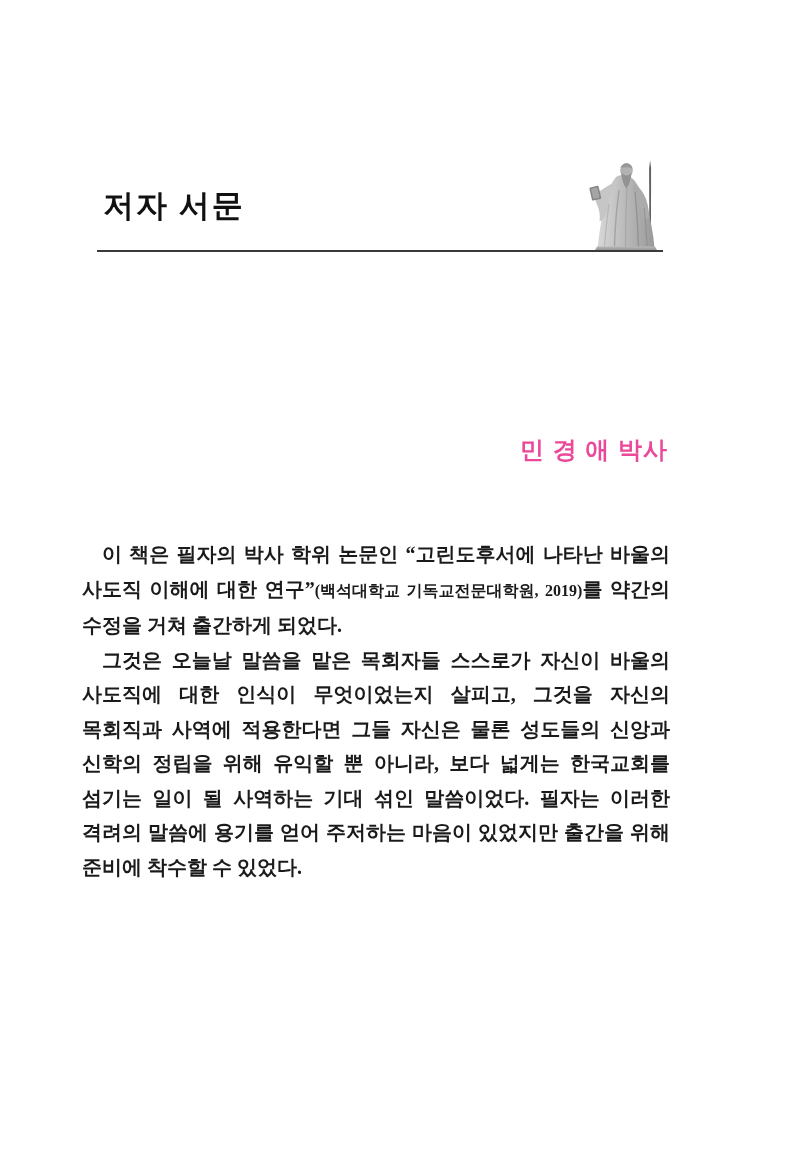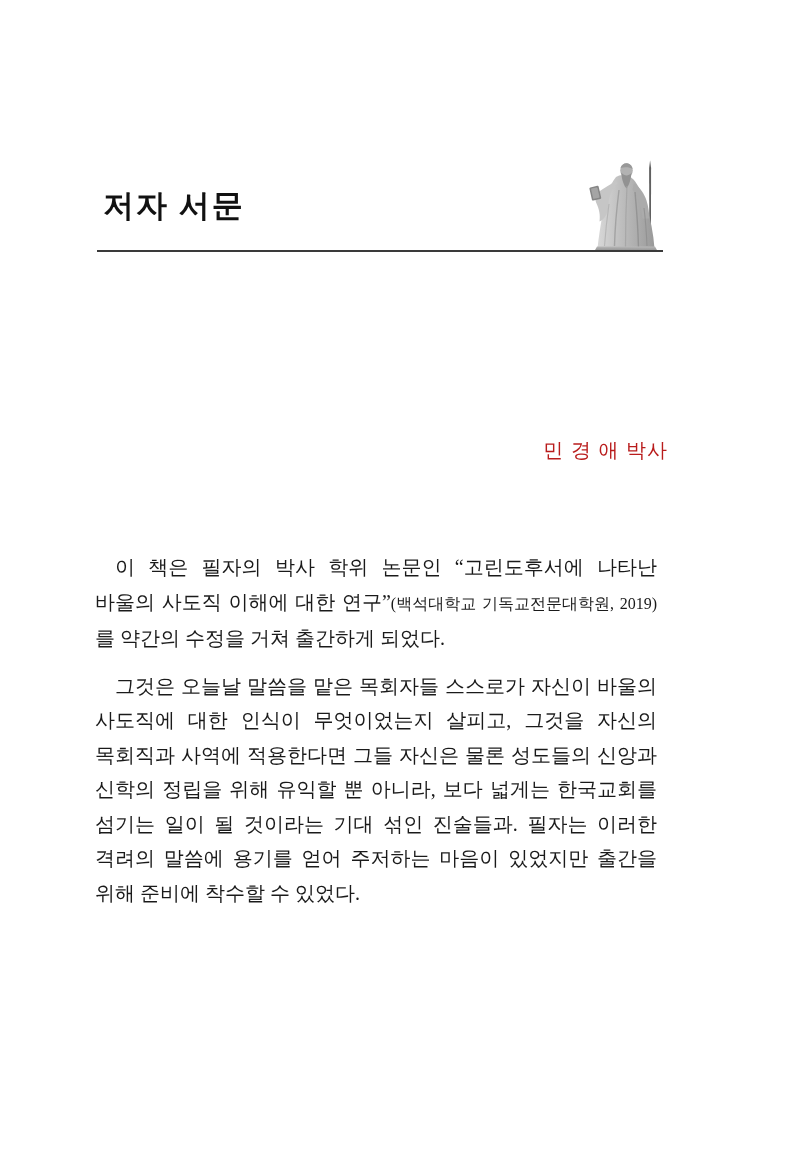--- a/index.html
+++ b/index.html
@@ -51,24 +51,24 @@
 
   
   .author-block {
     position: absolute;
     right: 132px;
     top: 438px;
     text-align: right;
     font-family: "Liberation Sans", "DejaVu Sans", sans-serif;
   }
   .author-name {
-    font-size: 20px;
-    font-weight: 400;
+    font-size: 24px;
+    font-weight: 700;
     letter-spacing: 1px;
-    color: #b91c1c;
+    color: #ec4899;
     line-height: 24px;
   }
   .author-affiliation {
     margin-top: 12px;
     font-size: 16px;
     font-weight: 500;
     color: #2a2a2a;
     line-height: 20px;
   }
 
@@ -78,22 +78,23 @@
     left: 82px;
     top: 537px;
     width: 588px;
     font-size: 20px;
     line-height: 34.5px;
     text-align: justify;
     color: #1a1a1a;
     word-break: keep-all;
   }
   .body-text p {
-    margin: 13px;
+    margin: 0;
     text-indent: 1em;
+    font-weight: bold;
   }
   .body-text .citation-small {
     font-size: 16px;
   }
 </style>
 </head>
 <body>
 
 <div class="page">
 
@@ -140,16 +141,16 @@
   </div>
 
   <div class="title-rule"></div>
 
   <div class="author-block">
     <div class="author-name">민 경 애  박사</div>
   </div>
 
   <main class="body-text">
     <p><span>이 책은 필자의 박사 학위 논문인 “고린도후서에 나타난 바울의 사도직 이해에 대한 연구”</span><span class="citation-small">(백석대학교 기독교전문대학원, 2019)</span><span>를 약간의 수정을 거쳐 출간하게 되었다.</span></p>
-    <p><span>그것은 오늘날 말씀을 맡은 목회자들 스스로가 자신이 바울의 사도직에 대한 인식이 무엇이었는지 살피고, 그것을 자신의 목회직과 사역에 적용한다면 그들 자신은 물론 성도들의 신앙과 신학의 정립을 위해 유익할 뿐 아니라, 보다 넓게는 한국교회를 섬기는 일이 될 것이라는 기대 섞인 진술들과. 필자는 이러한 격려의 말씀에 용기를 얻어 주저하는 마음이 있었지만 출간을 위해 준비에 착수할 수 있었다.</span></p>
+    <p><span>그것은 오늘날 말씀을 맡은 목회자들 스스로가 자신이 바울의 사도직에 대한 인식이 무엇이었는지 살피고, 그것을 자신의 목회직과 사역에 적용한다면 그들 자신은 물론 성도들의 신앙과 신학의 정립을 위해 유익할 뿐 아니라, 보다 넓게는 한국교회를 섬기는 일이 될 사역하는 기대 섞인 말씀이었다. 필자는 이러한 격려의 말씀에 용기를 얻어 주저하는 마음이 있었지만 출간을 위해 준비에 착수할 수 있었다.</span></p>
   </main>
 
 </div>
 
 </body></html>

